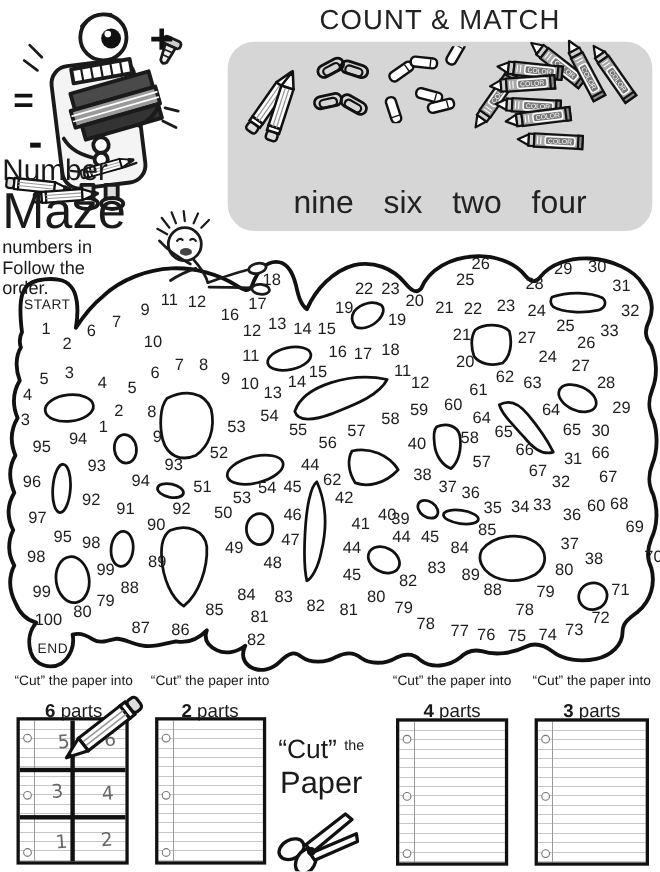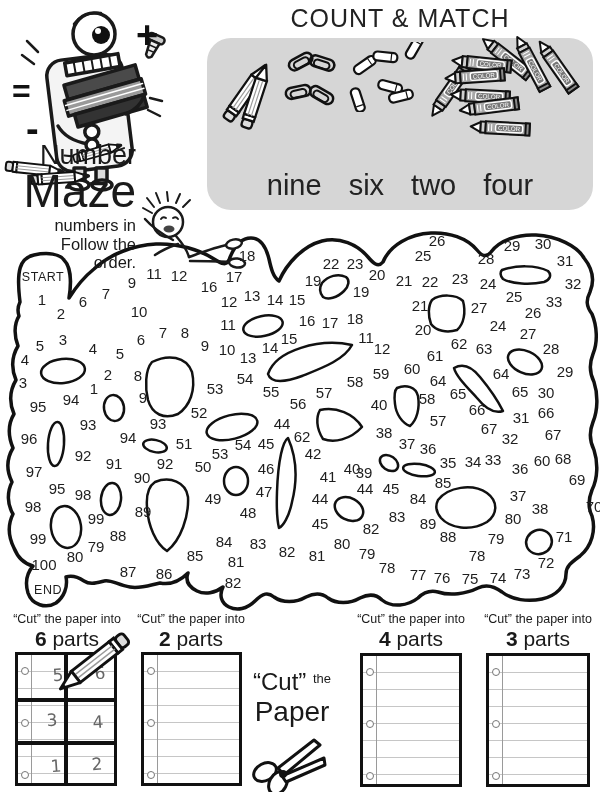--- a/index.html
+++ b/index.html
@@ -5,33 +5,33 @@
   html,body{margin:0;padding:0;background:#fff;}
   #page{position:relative;width:600px;height:793px;background:#fff;overflow:hidden;
         font-family:"Liberation Sans",sans-serif;color:#1a1a1a;}
   .abs{position:absolute;}
   
   #cm-title{left:207px;top:4px;width:386px;text-align:center;font-size:25px;letter-spacing:1px;color:#222;}
   #countbox{left:207px;top:38px;width:386px;height:172px;background:#d6d6d6;border-radius:24px;}
   #cm-words{left:0;right:0;bottom:8px;position:absolute;display:flex;justify-content:center;gap:27px;
             font-size:29px;color:#222;}
   
-  #nm-block{left:12px;top:140px;width:124px;text-align:right;}
+  #nm-block{left:2px;top:140px;width:124px;text-align:left;}
   #nm-line1{font-size:27px;}
   #nm-line2{font-size:46px;line-height:0.9;}
   #nm-instr{font-size:16.5px;line-height:1.1;margin-top:4px;}
   
   #maze-svg{left:0;top:0;}
   #maze-layer{position:absolute;inset:0;pointer-events:none;}
   .mnum{position:absolute;transform:translate(-50%,-50%);font-size:15px;line-height:1;color:#1e1e1e;white-space:nowrap;}
   .mlabel{position:absolute;transform:translate(-50%,-50%);font-size:12.5px;letter-spacing:0.5px;color:#1e1e1e;}
   
   .cuthead{position:absolute;text-align:center;}
   .cutline1{font-size:12.5px;}
-  .cutline2{font-size:21px;margin-top:1px;}
+  .cutline2{font-size:17px;margin-top:11px;}
   .cutline2 b{font-weight:bold;}
   .paper{position:absolute;box-sizing:border-box;border:3px solid #111;background:
      linear-gradient(to right, rgba(0,0,0,0) 0 13px, #9a9a9a 13px 14px, rgba(0,0,0,0) 14px),
      repeating-linear-gradient(to bottom, #fff 0 7.6px, #c6c6c6 7.6px 8.5px);}
   .hole{position:absolute;left:3px;width:6px;height:6px;border:1.5px solid #777;border-radius:50%;background:#fff;}
   .gridline{position:absolute;background:#111;}
   .cellnum{position:absolute;transform:translate(-50%,-50%) rotate(-4deg);font-size:17px;color:#666;
            font-family:"DejaVu Sans",sans-serif;}
   #cutcenter{left:242px;top:668px;width:100px;text-align:center;}
   #cc-line1{font-size:24px;}

